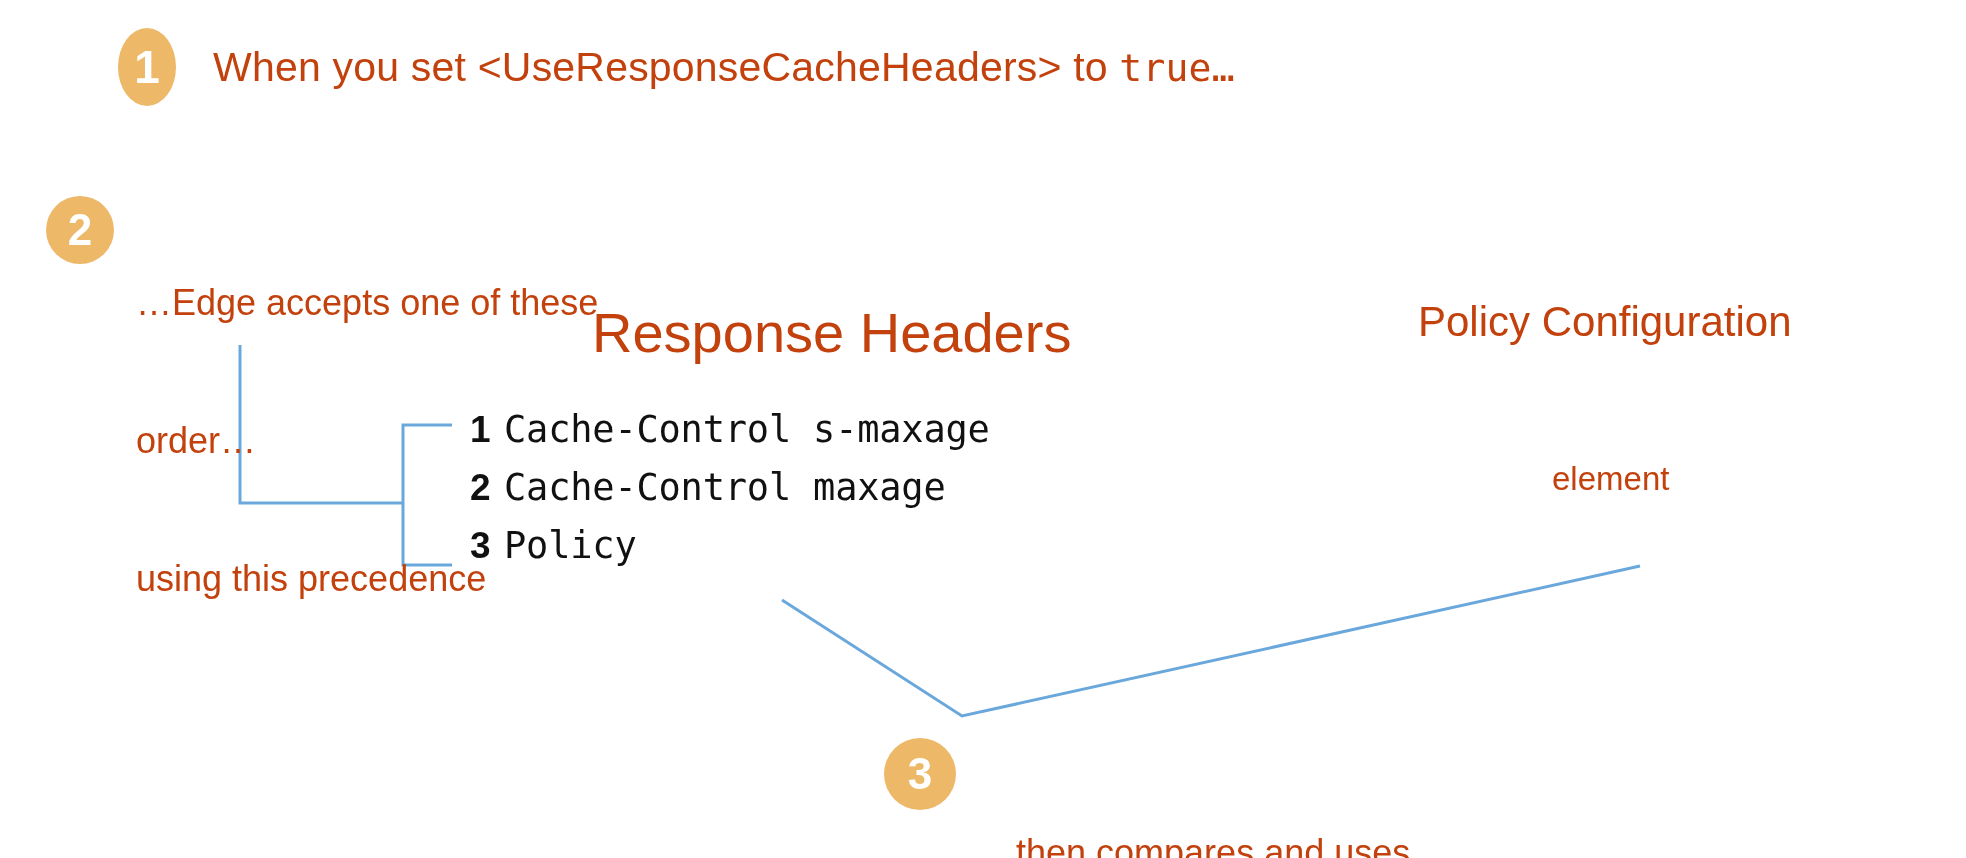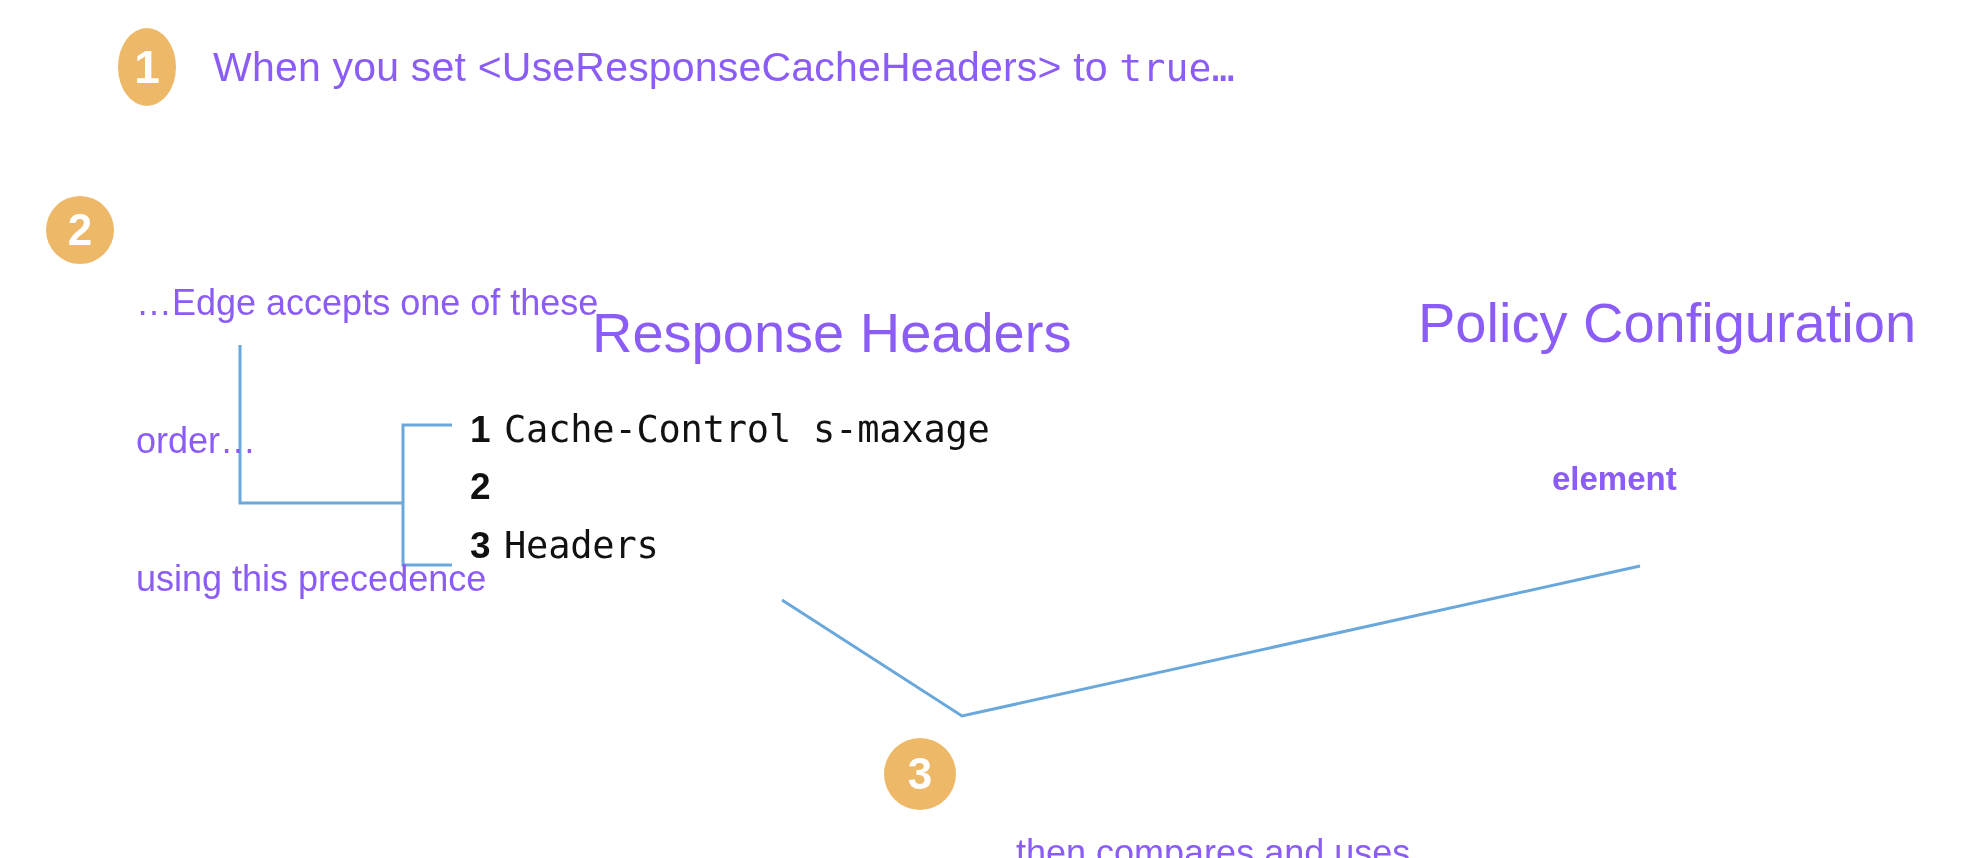--- a/index.html
+++ b/index.html
@@ -46,21 +46,21 @@
   }
   #badge-3 {
     left: 884px; top: 738px;
     width: 72px; height: 72px;
     font-size: 44px;
   }
 
   
   .txt {
     position: absolute;
-    color: #8b5cf6;
+    color: #c2410c;
     white-space: pre;
   }
   .mono { font-family: "DejaVu Sans Mono", "Liberation Mono", monospace; }
 
   #callout-1-text {
     left: 213px; top: 44px;
     font-size: 41px;
     letter-spacing: .2px;
   }
   #callout-1-text .mono { font-size: 38px; }
@@ -69,22 +69,22 @@
     left: 136px; top: 188px;
     font-size: 36px;
     line-height: 46px;
   }
 
   #heading-response-headers {
     left: 592px; top: 300px;
     font-size: 56px;
   }
   #heading-policy-config {
-    left: 1418px; top: 290px;
-    font-size: 56px;
+    left: 1418px; top: 298px;
+    font-size: 42px;
   }
 
   
   #precedence-list {
     position: absolute;
     left: 470px; top: 408px;
   }
   .list-row {
     display: flex;
     align-items: baseline;
@@ -104,21 +104,20 @@
   }
 
   
   #policy-element-tag {
     left: 1424px; top: 400px;
     font-size: 37px;
   }
   #policy-element-word {
     left: 1552px; top: 460px;
     font-size: 33px;
-    font-weight: bold;
   }
 
   
   #callout-3-text {
     left: 980px; top: 738px;
     font-size: 36px;
     line-height: 46px;
     text-align: center;
   }
 
@@ -160,24 +159,25 @@
 
   <div class="txt" id="heading-policy-config">Policy Configuration</div>
 
   <div id="precedence-list">
     <div class="list-row">
       <span class="list-num">1</span>
       <span class="list-label">Cache-Control s-maxage</span>
     </div>
     <div class="list-row">
       <span class="list-num">2</span>
+      <span class="list-label">Cache-Control maxage</span>
     </div>
     <div class="list-row">
       <span class="list-num">3</span>
-      <span class="list-label">Headers</span>
+      <span class="list-label">Policy</span>
     </div>
   </div>
 
 
   <div class="txt" id="policy-element-word">element</div>
 
   <div class="badge" id="badge-3">3</div>
 
   <div class="txt" id="callout-3-text">
     <div>…then compares and uses</div>

